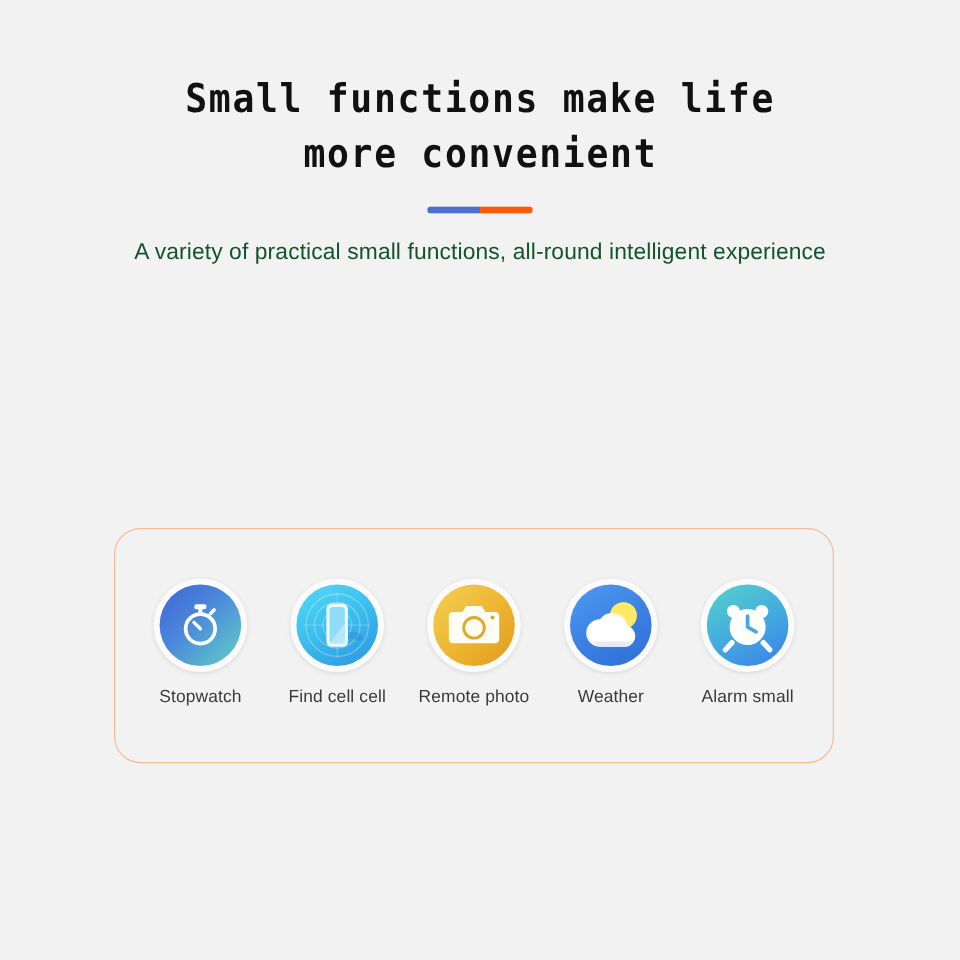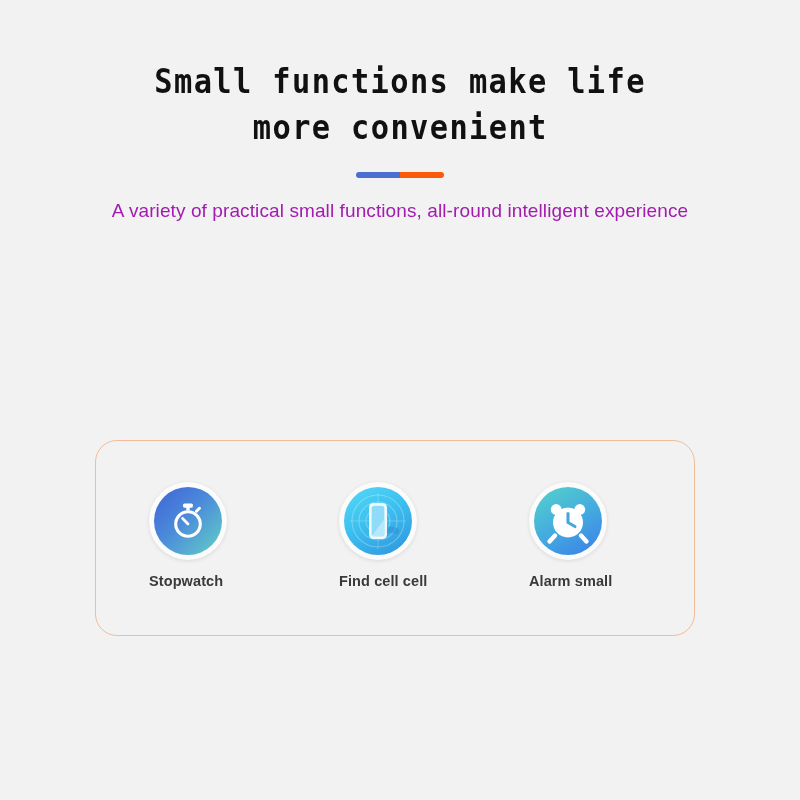--- a/index.html
+++ b/index.html
@@ -62,21 +62,21 @@
   }
   .divider-right {
     width: 50%;
     height: 100%;
     background: #fa5a0a;
   }
 
   .subtitle {
     margin-top: 22px;
     font-size: 19px;
-    color: #a21caf;
+    color: #14532d;
     letter-spacing: 0.1px;
     text-align: center;
     white-space: nowrap;
   }
 
   
   .feature-card {
     position: absolute;
     left: 95px;
     top: 440px;
@@ -98,22 +98,22 @@
     justify-content: space-around;
     align-items: center;
     padding: 0 14px;
     box-sizing: border-box;
   }
 
   .feature-item {
     width: 112px;
     display: flex;
     flex-direction: column;
+    align-items: center;
     padding-bottom: 6px;
-    font-weight: bold;
   }
 
   .icon-wrap {
     width: 78px;
     height: 78px;
     border-radius: 50%;
     background: #fbfbfb;
     box-shadow: 0 1px 4px rgba(0,0,0,0.10);
     display: flex;
     align-items: center;
@@ -206,21 +206,46 @@
               <path d="M40 44 A14 14 0 0 1 52 44" fill="none" stroke="#2f8fd4" stroke-opacity="0.55" stroke-width="6" stroke-linecap="round"></path>
               <rect x="25" y="16" width="18" height="36" rx="4.5" fill="#ffffff" fill-opacity="0.92"></rect>
               <rect x="27.6" y="18.8" width="12.8" height="30.4" rx="2.8" fill="#8fdcf8"></rect>
               <path d="M27.6 49.2 L40.4 32 L40.4 49.2 Z" fill="#bdeafc" fill-opacity="0.85"></path>
             </svg>
           </div>
         </div>
         <div class="feature-label">Find cell cell</div>
       </div>
 
-
+      <div class="feature-item">
+        <div class="icon-wrap">
+          <div class="icon-circle ic-camera">
+            <svg width="46" height="40" viewBox="0 0 46 40" aria-hidden="true">
+              <path d="M16.5 4 L29.5 4 L32.5 9 L40.5 9 A3.6 3.6 0 0 1 44 12.6 L44 31.5 A3.6 3.6 0 0 1 40.5 35 L5.5 35 A3.6 3.6 0 0 1 2 31.5 L2 12.6 A3.6 3.6 0 0 1 5.5 9 L13.5 9 Z" fill="#fffdf4"></path>
+              <circle cx="23" cy="22.2" r="8.6" fill="none" stroke="#e0a92c" stroke-width="2.4"></circle>
+              <circle cx="38.4" cy="13.6" r="1.7" fill="#e0a92c"></circle>
+            </svg>
+          </div>
+        </div>
+        <div class="feature-label">Remote photo</div>
+      </div>
+
+      <div class="feature-item">
+        <div class="icon-wrap">
+          <div class="icon-circle ic-weather">
+            <svg width="54" height="48" viewBox="0 0 54 48" aria-hidden="true">
+              <circle cx="37.5" cy="16" r="11.2" fill="#ffe352"></circle>
+              <circle cx="37.5" cy="16" r="11.2" fill="#fff07a" fill-opacity="0.5"></circle>
+              <path d="M18 42 A11.5 11.5 0 0 1 18 19 A13 13 0 0 1 41 24.5 A9 9 0 0 1 40 42 Z" fill="#ffffff"></path>
+              <path d="M12 37.5 L44 37.5 A9 9 0 0 1 40 42 L18 42 A11.5 11.5 0 0 1 12 37.5 Z" fill="#e6ebf2"></path>
+            </svg>
+          </div>
+        </div>
+        <div class="feature-label">Weather</div>
+      </div>
 
       <div class="feature-item">
         <div class="icon-wrap">
           <div class="icon-circle ic-alarm">
             <svg width="48" height="48" viewBox="0 0 48 48" aria-hidden="true">
               <ellipse cx="12.2" cy="12.5" rx="5.4" ry="5.4" fill="#ffffff"></ellipse>
               <ellipse cx="35.8" cy="12.5" rx="5.4" ry="5.4" fill="#ffffff"></ellipse>
               <path d="M11 38.5 L5.5 44.5" stroke="#ffffff" stroke-width="4.4" stroke-linecap="round"></path>
               <path d="M37 38.5 L42.5 44.5" stroke="#ffffff" stroke-width="4.4" stroke-linecap="round"></path>
               <circle cx="24" cy="25.5" r="15" fill="#ffffff"></circle>

